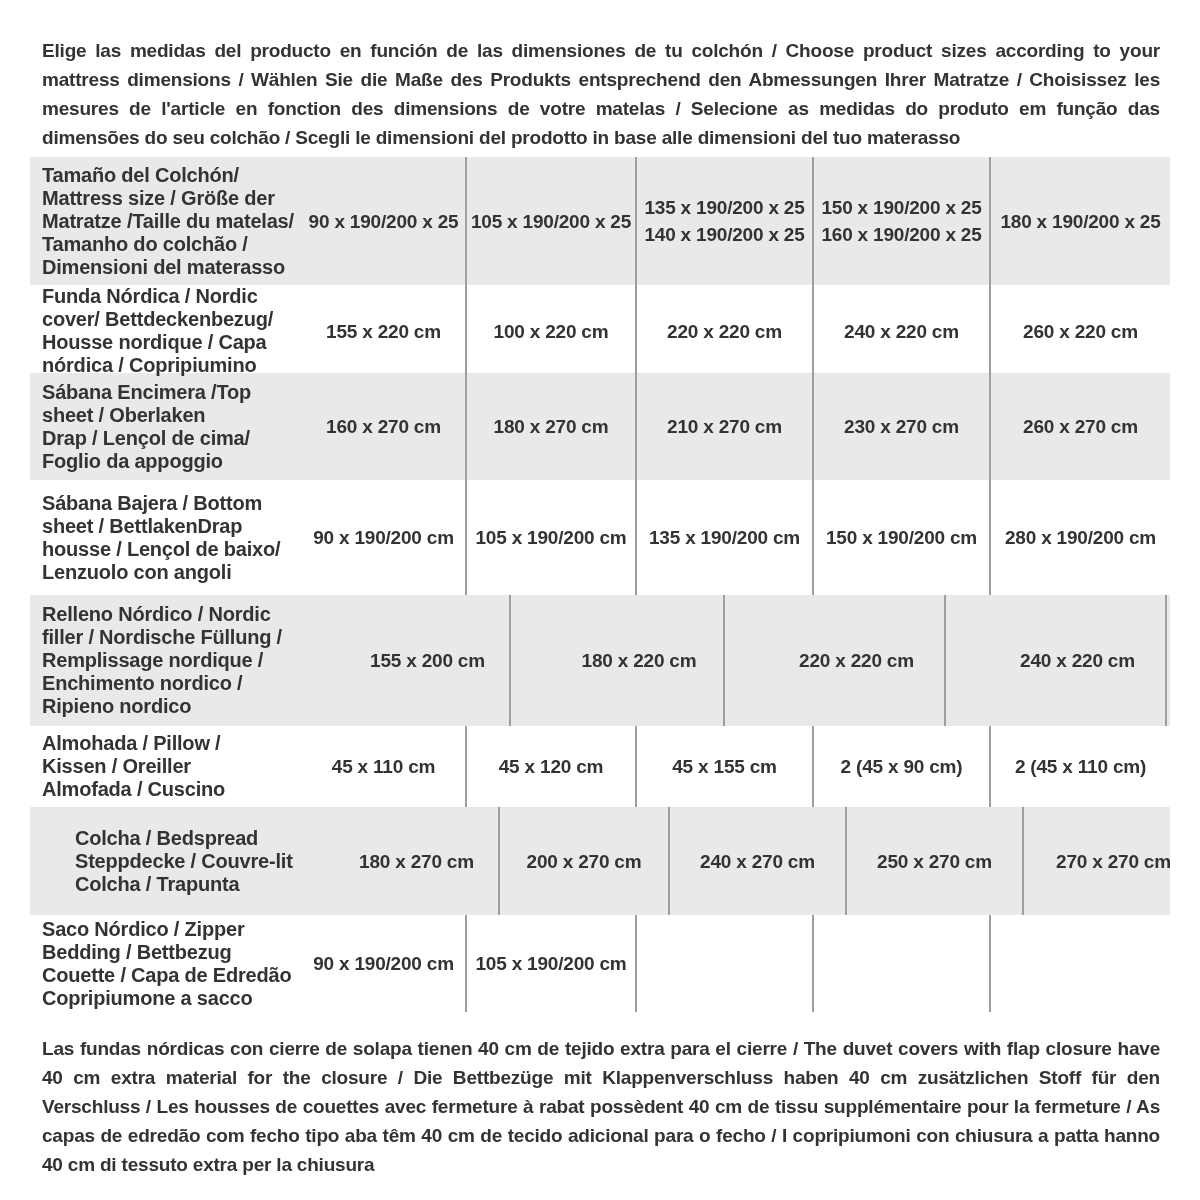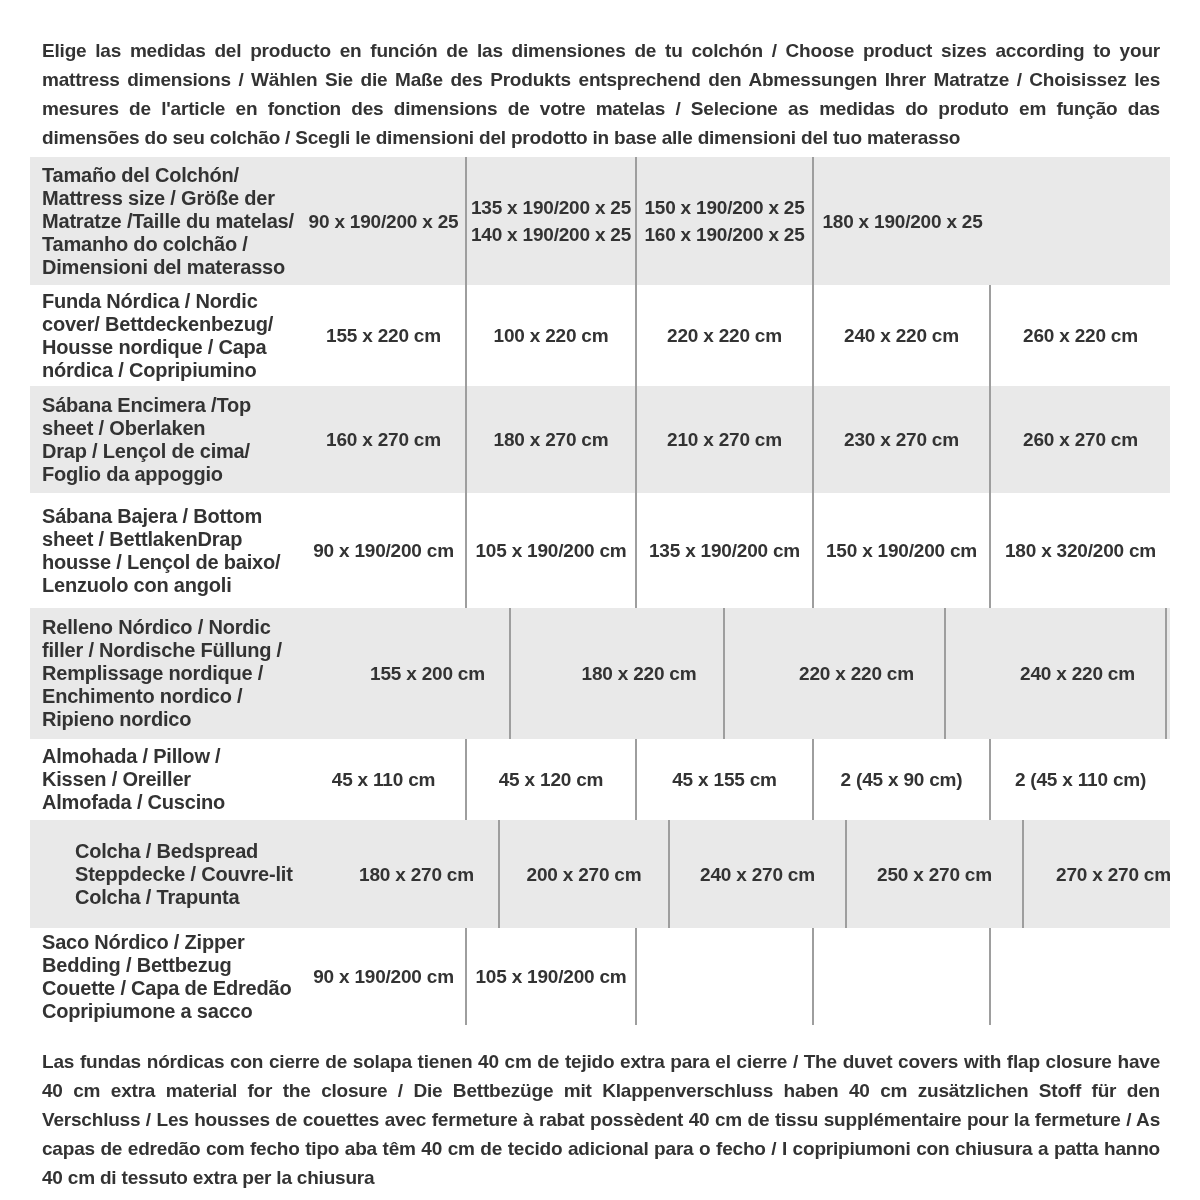--- a/index.html
+++ b/index.html
@@ -26,21 +26,21 @@
     margin: 5px 0 0 30px;
     width: 1140px;
   }
   .t-row {
     display: grid;
     grid-template-columns: 272px 165px 170px 177px 177px 179px;
   }
   .t-row.shade { background: #e9e9e9; }
   .t-row.plain { background: #ffffff; }
   .r0 { height: 128px; }
-  .r1 { height: 101px; }
+  .r1 { height: 88px; }
   .r2 { height: 107px; }
   .r3 { height: 115px; }
   .r4 { height: 131px; gap: 44px; }
   .r5 { height: 81px; }
   .r6 { height: 108px; padding-left: 33px; }
   .r7 { height: 97px; }
   .cell {
     display: flex;
     align-items: center;
     justify-content: center;
@@ -76,20 +76,21 @@
 
 <div class="size-table">
 
   <div class="t-row shade r0">
     <div class="cell label">Tamaño del Colchón/
 Mattress size / Größe der
 Matratze /Taille du matelas/
 Tamanho do colchão /
 Dimensioni del materasso</div>
     <div class="cell sep">90 x 190/200 x 25</div>
+    <div class="cell sep">105 x 190/200 x 25</div>
     <div class="cell sep">135 x 190/200 x 25
 140 x 190/200 x 25</div>
     <div class="cell sep">150 x 190/200 x 25
 160 x 190/200 x 25</div>
     <div class="cell">180 x 190/200 x 25</div>
   </div>
 
   <div class="t-row plain r1">
     <div class="cell label">Funda Nórdica /  Nordic
 cover/ Bettdeckenbezug/
@@ -116,21 +117,21 @@
 
   <div class="t-row plain r3">
     <div class="cell label">Sábana Bajera / Bottom
 sheet / BettlakenDrap
 housse / Lençol de baixo/
 Lenzuolo con angoli</div>
     <div class="cell sep">90 x 190/200 cm</div>
     <div class="cell sep">105 x 190/200 cm</div>
     <div class="cell sep">135 x 190/200 cm</div>
     <div class="cell sep">150 x 190/200 cm</div>
-    <div class="cell">180 x 320/200 cm</div>
+    <div class="cell">280 x 190/200 cm</div>
   </div>
 
   <div class="t-row shade r4">
     <div class="cell label">Relleno Nórdico / Nordic
 filler / Nordische Füllung /
 Remplissage nordique /
 Enchimento nordico /
 Ripieno nordico</div>
     <div class="cell sep">155 x 200 cm</div>
     <div class="cell sep">180 x 220 cm</div>

